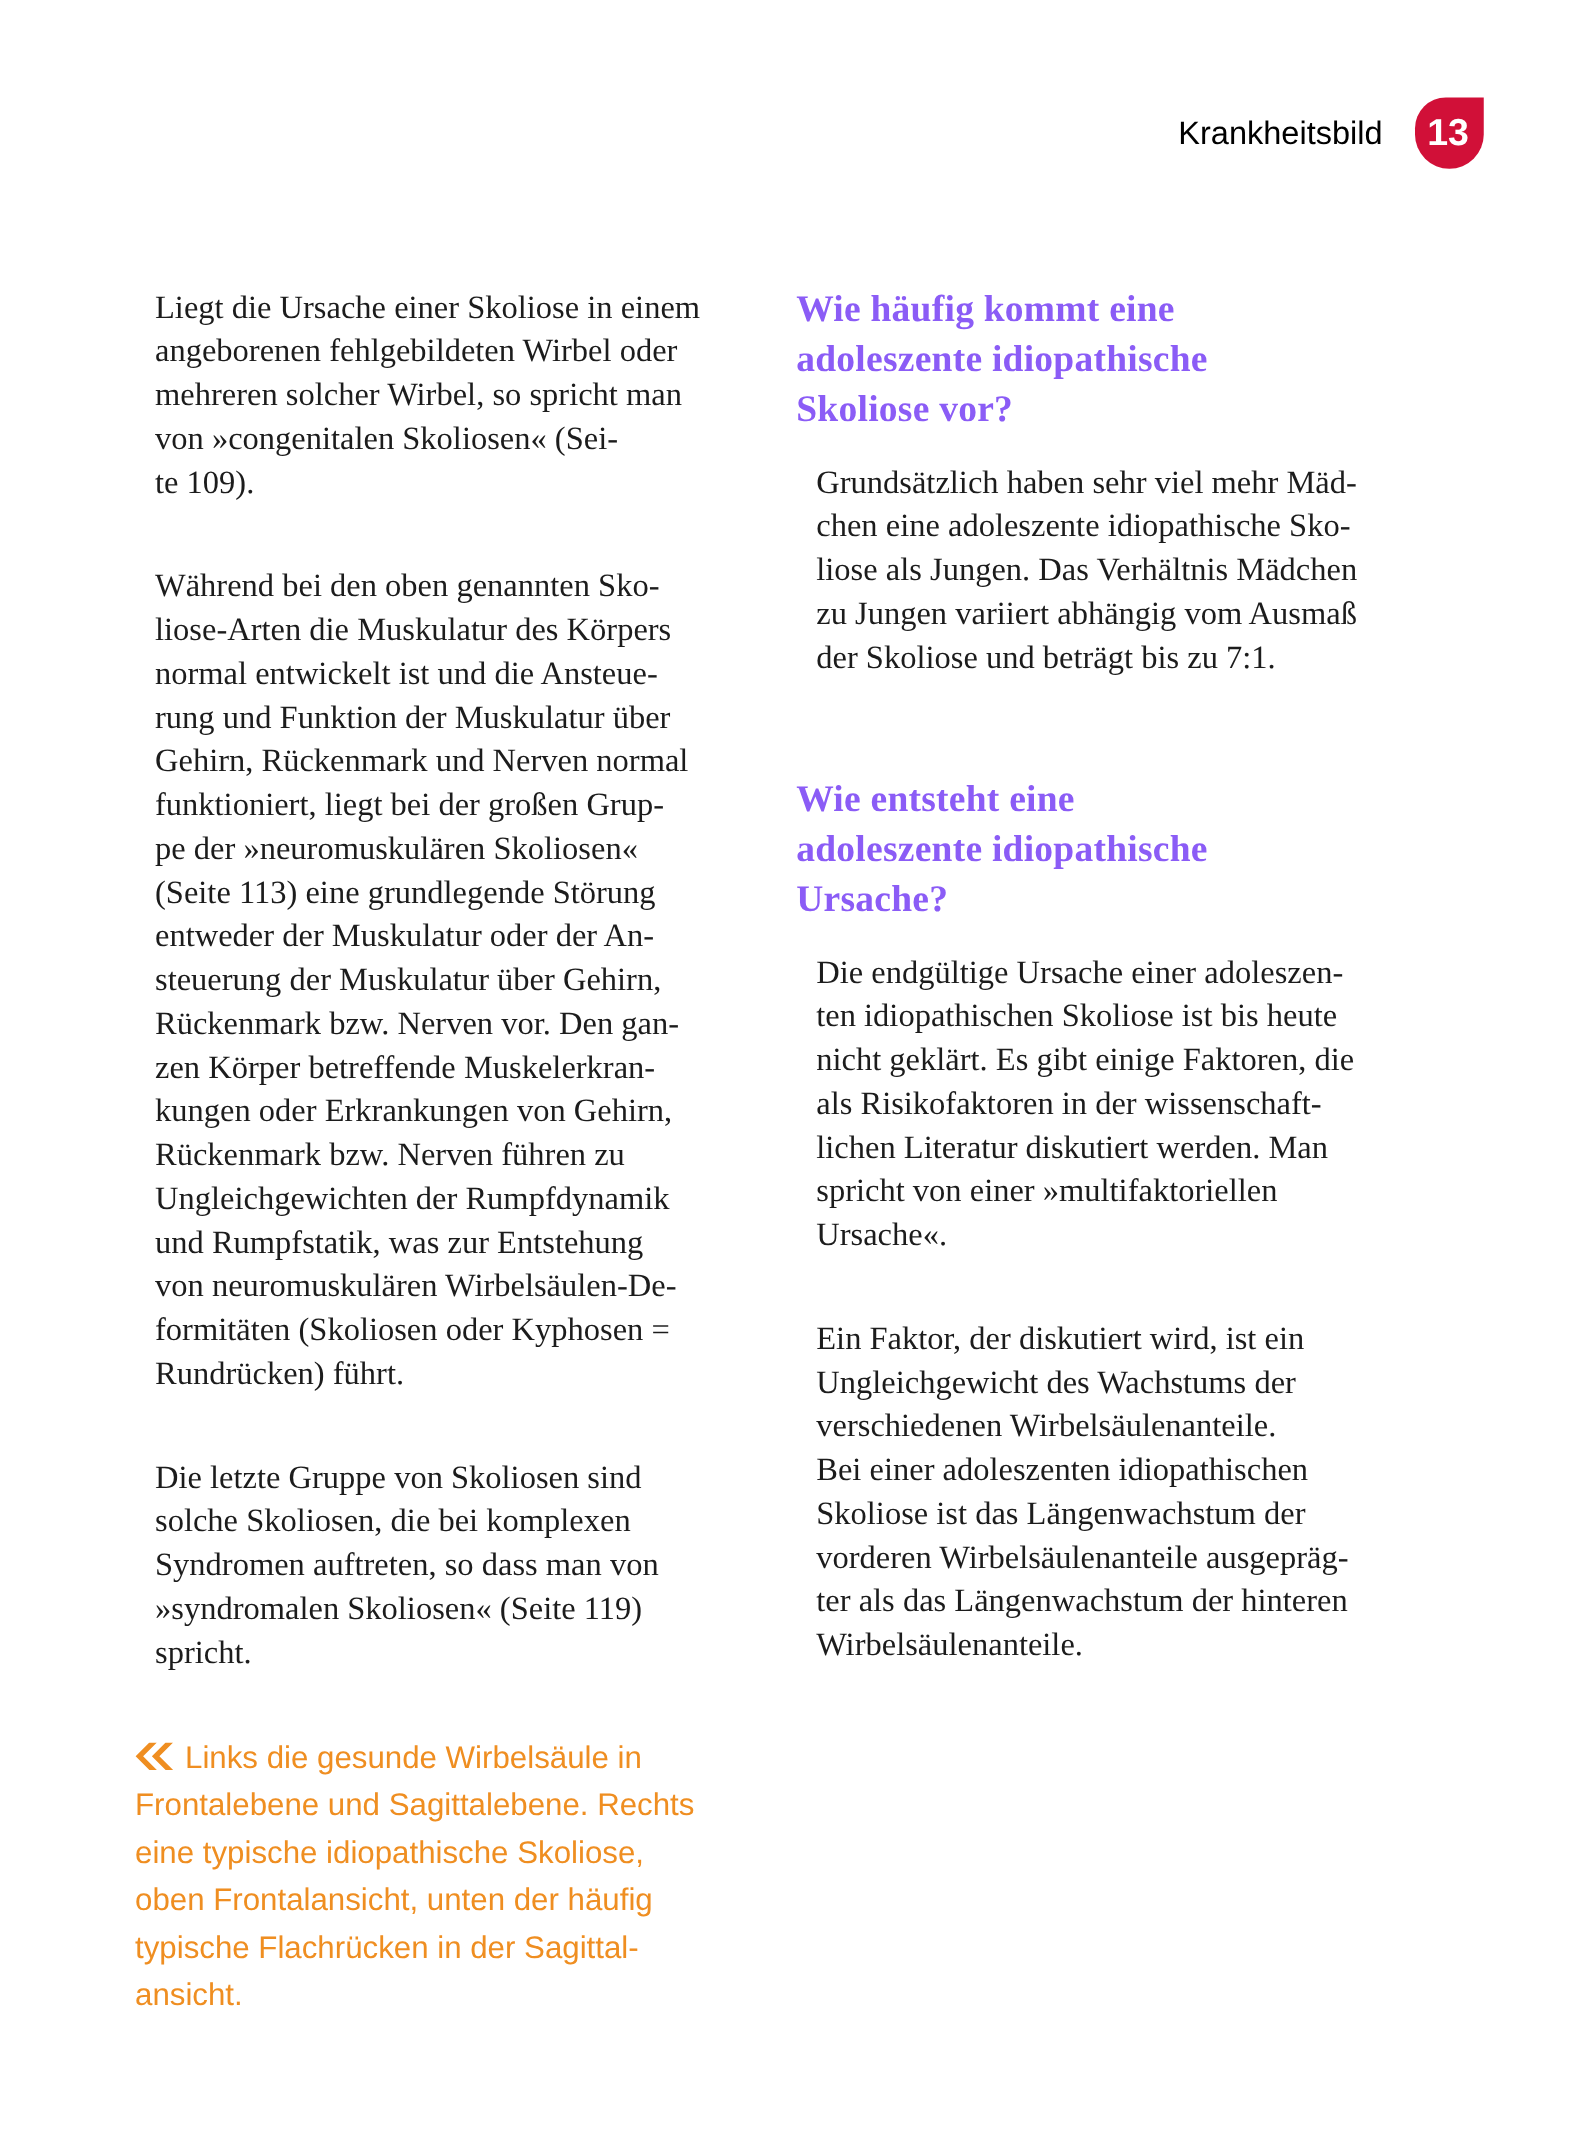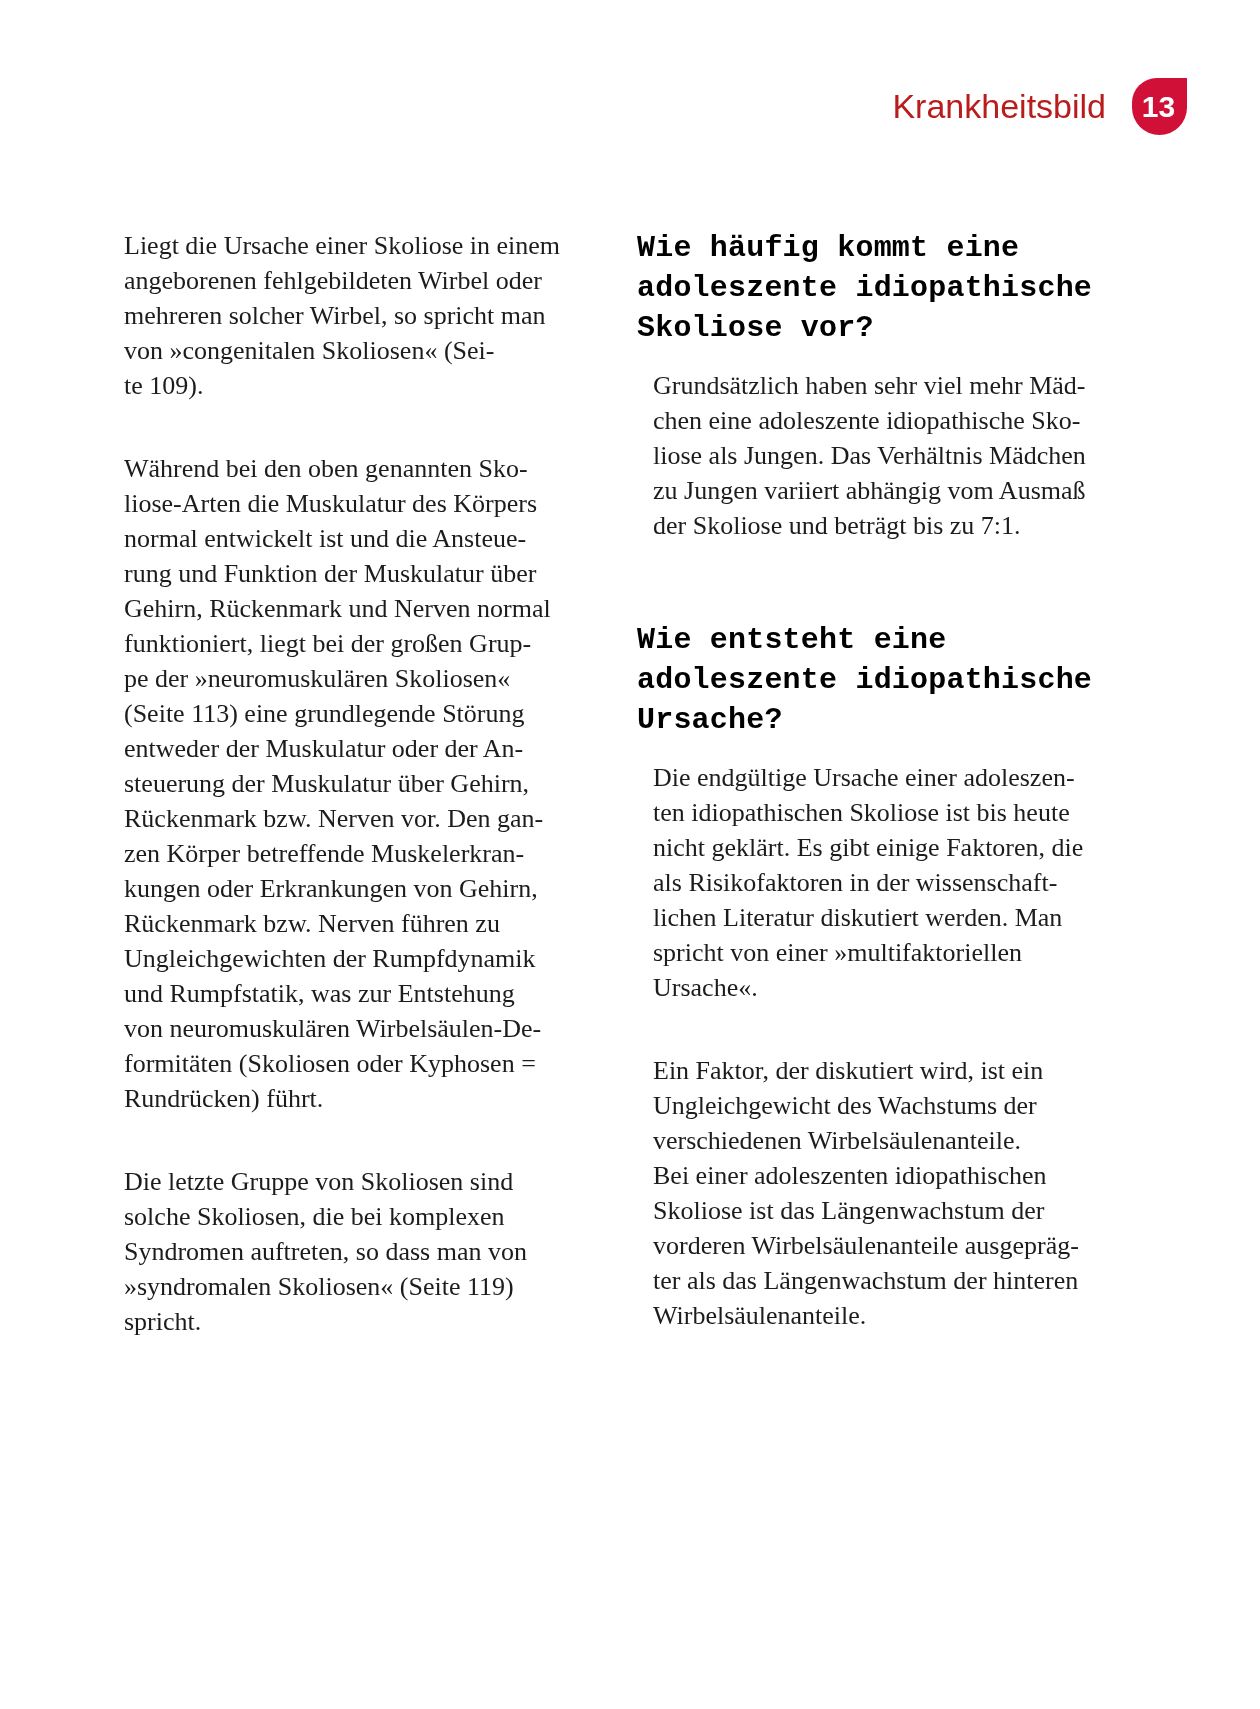--- a/index.html
+++ b/index.html
@@ -18,22 +18,22 @@
   .header {
     position: absolute;
     top: 78px;
     right: 73px;
     height: 57px;
     display: flex;
     align-items: center;
   }
   .section-label {
     font-family: "Liberation Sans", sans-serif;
-    font-size: 34px;
-    color: #b91c1c;
+    font-size: 26px;
+    color: #000000;
     margin-right: 26px;
     white-space: nowrap;
   }
   .badge {
     width: 55px;
     height: 57px;
     background: #d11038;
     border-radius: 26px 0 29px 29px;
     display: flex;
     align-items: center;
@@ -54,26 +54,26 @@
 
   p.body {
     margin: 0 0 48px 16px;
     font-size: 26px;
     line-height: 35px;
     white-space: pre;
   }
 
   h2.heading {
     margin: 0 0 20px 0;
-    font-family: Liberation Mono, monospace;
+    font-family: Liberation Serif, serif;
     font-weight: 700;
     font-size: 30px;
     line-height: 40px;
     letter-spacing: 0.2px;
-    color: #000000;
+    color: #8b5cf6;
     white-space: pre;
   }
   h2.heading-mt { margin-top: 77px; }
 
   .caption {
     margin-top: 0;
     font-family: "Liberation Sans", sans-serif;
     font-size: 25px;
     line-height: 38px;
     color: #ef8e21;
@@ -130,20 +130,31 @@
 und Rumpfstatik, was zur Entstehung
 von neuromuskulären Wirbelsäulen-De-
 formitäten (Skoliosen oder Kyphosen =
 Rundrücken) führt.</p>
     <p class="body">Die letzte Gruppe von Skoliosen sind
 solche Skoliosen, die bei komplexen
 Syndromen auftreten, so dass man von
 »syndromalen Skoliosen« (Seite 119)
 spricht.</p>
 
+    <div class="caption">
+      <svg class="cap-icon" width="31" height="22" viewBox="0 0 31 22" aria-hidden="true">
+        <path fill="currentColor" d="M11.5,0 L0.5,11 L11.5,22 L17.5,22 L6.5,11 L17.5,0 Z"></path>
+        <path fill="currentColor" d="M24.5,0 L13.5,11 L24.5,22 L30.5,22 L19.5,11 L30.5,0 Z"></path>
+      </svg><span class="cap-text">Links die gesunde Wirbelsäule in
+Frontalebene und Sagittalebene. Rechts
+eine typische idiopathische Skoliose,
+oben Frontalansicht, unten der häufig
+typische Flachrücken in der Sagittal-
+ansicht.</span>
+    </div>
   </section>
 
   <section class="col col-right">
     <h2 class="heading">Wie häufig kommt eine
 adoleszente idiopathische
 Skoliose vor?</h2>
     <p class="body">Grundsätzlich haben sehr viel mehr Mäd-
 chen eine adoleszente idiopathische Sko-
 liose als Jungen. Das Verhältnis Mädchen
 zu Jungen variiert abhängig vom Ausmaß

